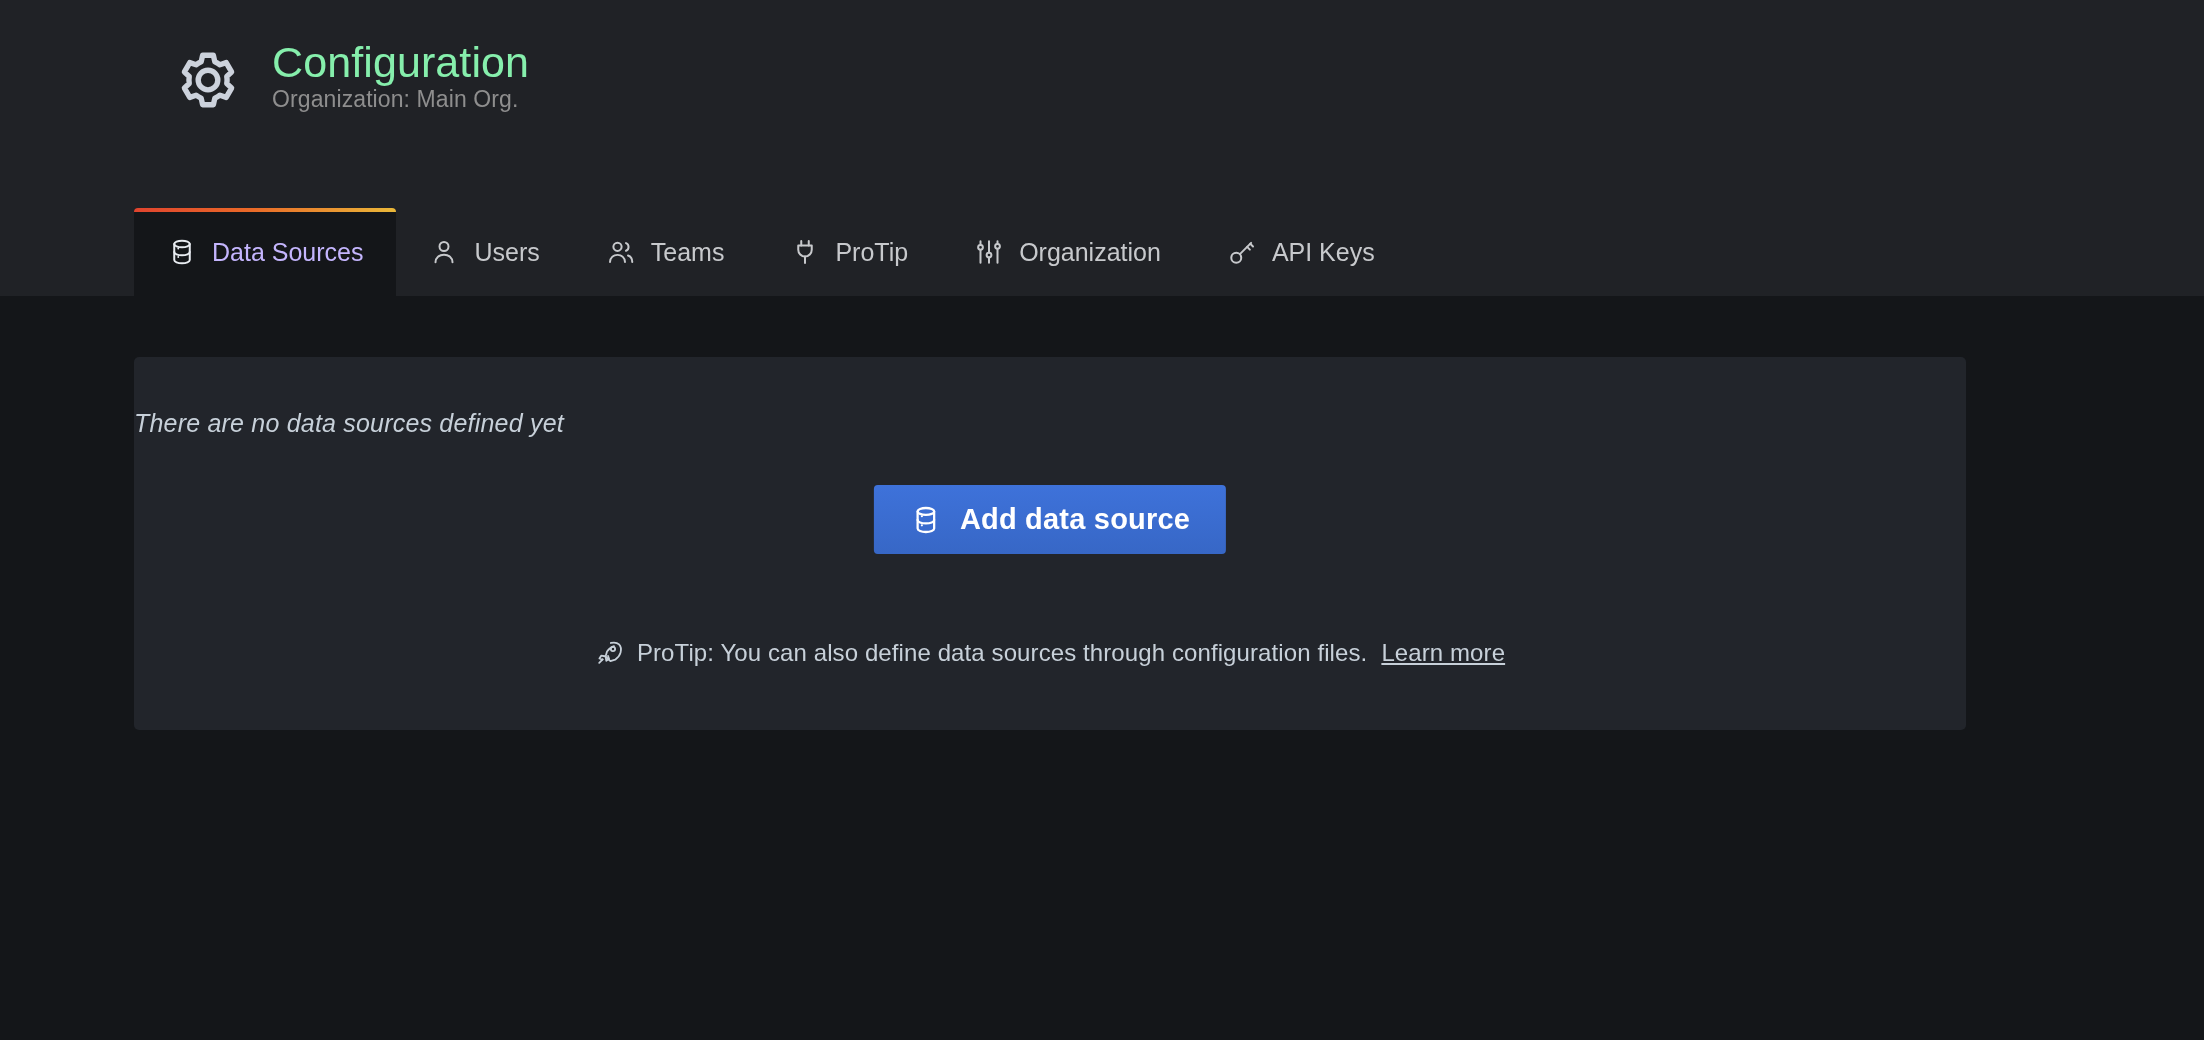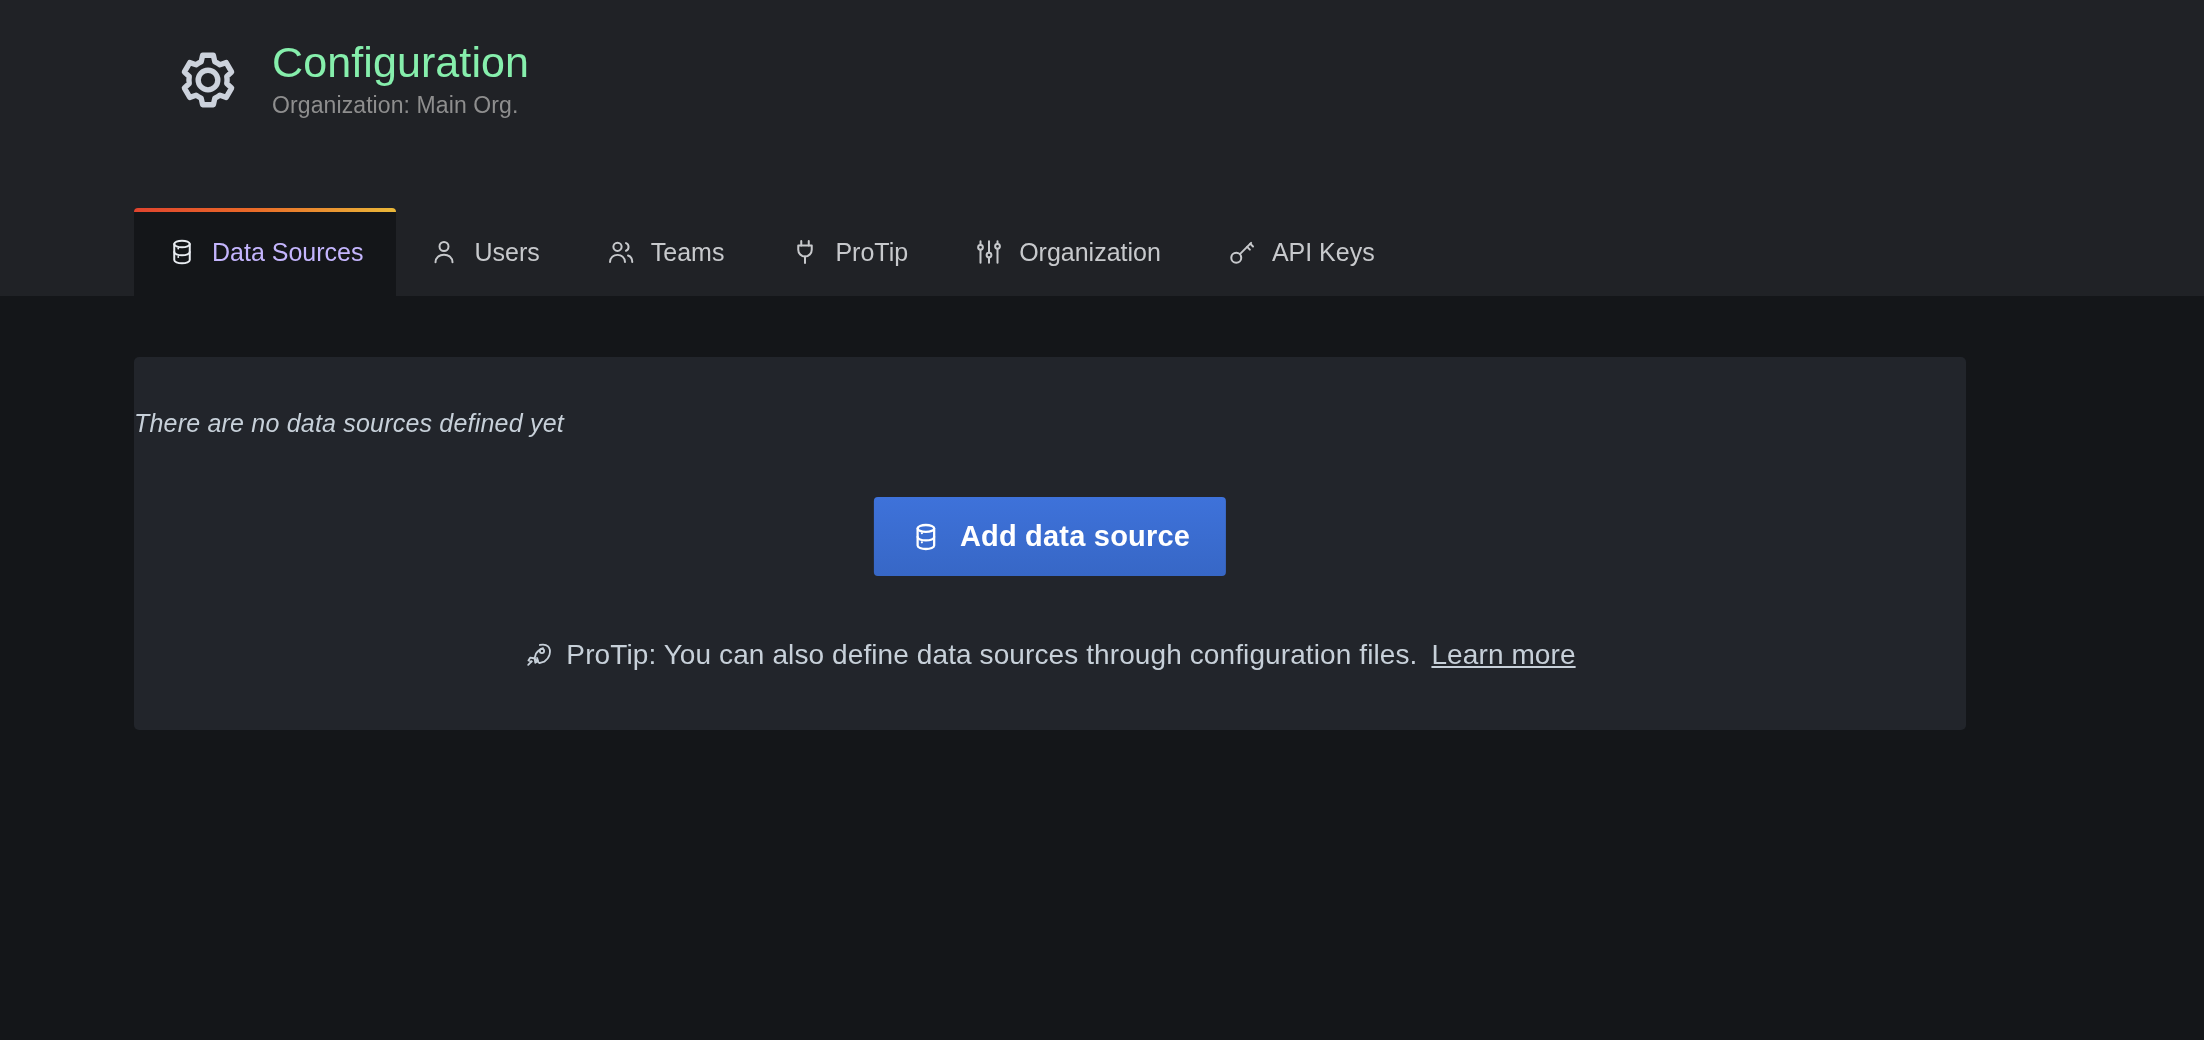--- a/index.html
+++ b/index.html
@@ -52,21 +52,20 @@
     font-weight: 400;
     color: #86efac;
     line-height: 1.12;
     letter-spacing: 0.1px;
   }
 
   .page-subtitle {
     font-size: 23px;
     font-weight: 400;
     color: #8e8e8e;
-    margin-top: 6px;
     letter-spacing: 0.1px;
   }
 
   
   .tabbar {
     position: absolute;
     top: 208px; left: 0;
     width: 2204px;
     height: 88px;
     background: #202226;
@@ -139,27 +138,27 @@
     top: 52px;
     left: 0; right: 0;
     font-size: 25px;
     font-style: italic;
     color: #c7d0d9;
     letter-spacing: 0.2px;
   }
 
   .add-btn {
     position: absolute;
-    top: 140px;
+    top: 128px;
     left: 50%;
     transform: translateX(-50%);
     display: inline-flex;
     align-items: center;
     gap: 18px;
-    height: 79px;
+    height: 69px;
     padding: 0 36px;
     background: linear-gradient(180deg, #3e72da 0%, #3767c6 100%);
     border: none;
     border-radius: 4px;
     color: #ffffff;
     font-family: "Liberation Sans", sans-serif;
     font-size: 29px;
     font-weight: 700;
     cursor: pointer;
     letter-spacing: 0.2px;
@@ -168,21 +167,21 @@
   .add-btn .btn-icon svg { display: block; width: 32px; height: 32px; }
 
   .protip {
     position: absolute;
     top: 282px;
     left: 0; right: 0;
     display: flex;
     align-items: center;
     justify-content: center;
     gap: 14px;
-    font-size: 28px;
+    font-size: 24px;
     color: #c7d0d9;
     letter-spacing: 0.1px;
   }
   .protip .rocket-icon { width: 28px; height: 28px; flex: none; }
   .protip .rocket-icon svg { display: block; width: 28px; height: 28px; }
 
   .protip-link {
     color: #c7d0d9;
     text-decoration: underline;
     cursor: pointer;

